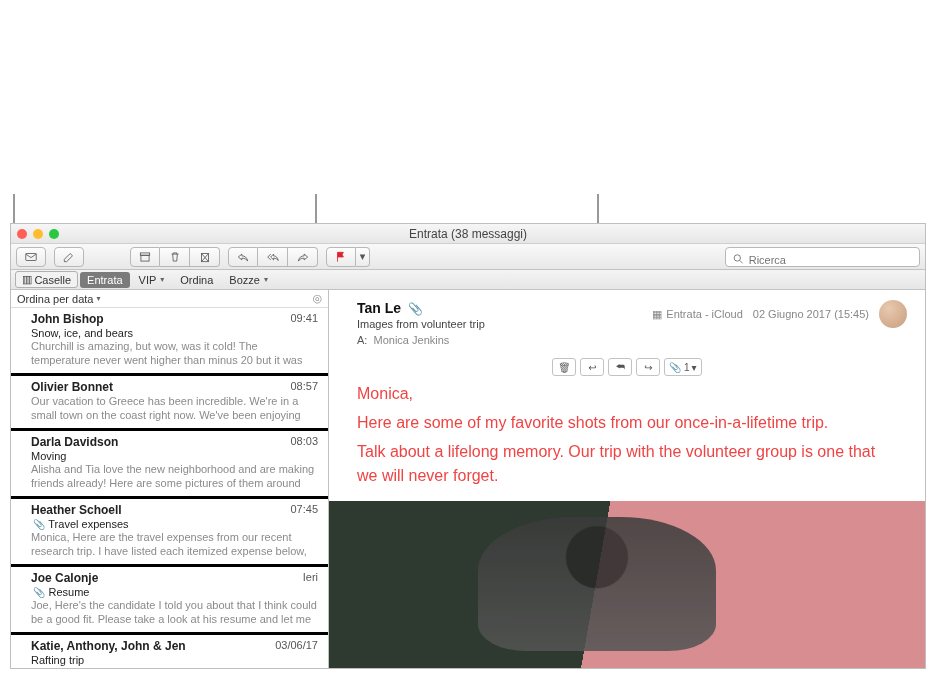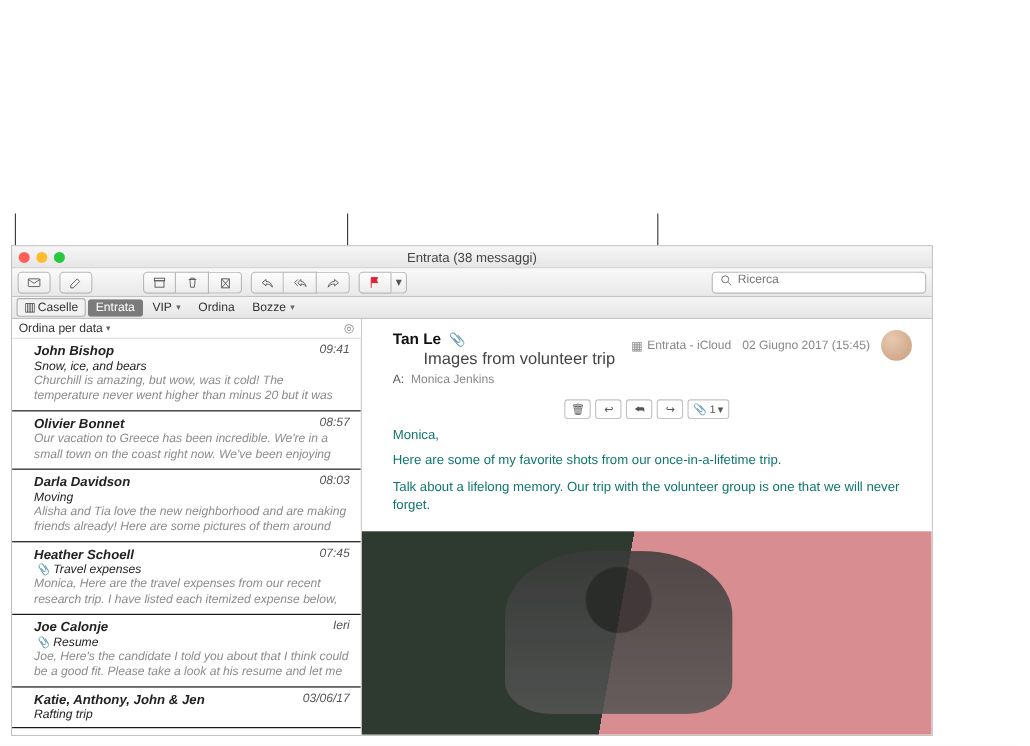--- a/index.html
+++ b/index.html
@@ -1,62 +1,62 @@
 <!DOCTYPE html>
 <html><head>
 <meta charset="utf-8">
 <style>
   * { box-sizing: border-box; margin: 0; padding: 0; }
   body { font-family: -apple-system, "Helvetica Neue", Arial, sans-serif; font-size: 11px; background: #fff; width: 936px; height: 678px; position: relative; }
   .callouts { position: absolute; left: 0; top: 0; width: 100%; height: 100%; pointer-events: none; }
   .callouts line { stroke: #333; stroke-width: 1; }
-  .window { position: absolute; left: 10px; top: 223px; width: 838px; height: 446px; border: 1px solid #bfbfbf; background: #ececec; display: flex; flex-direction: column; }
+  .window { position: absolute; left: 10px; top: 223px; width: 916px; height: 446px; border: 1px solid #bfbfbf; background: #ececec; display: flex; flex-direction: column; }
   .titlebar { height: 20px; background: linear-gradient(#f6f6f6,#e6e6e6); border-bottom: 1px solid #cfcfcf; display: flex; align-items: center; padding: 0 6px; }
   .traffic { display: flex; gap: 6px; }
   .traffic span { width: 10px; height: 10px; border-radius: 50%; }
   .t-red { background: #ff5f57; } .t-yel { background: #ffbd2e; } .t-grn { background: #28c840; }
   .title { position: absolute; left: 0; right: 0; text-align: center; font-size: 12px; color: #444; }
   .toolbar { height: 26px; background: linear-gradient(#f9f9f9,#e8e8e8); border-bottom: 1px solid #c2c2c2; display: flex; align-items: center; padding: 0 5px; gap: 8px; }
   .tbgrp { display: flex; }
   .tbtn { width: 30px; height: 20px; border: 1px solid #b8b8b8; background: linear-gradient(#fdfdfd,#ececec); display: flex; align-items: center; justify-content: center; color: #555; font-size: 11px; }
   .tbtn + .tbtn { border-left: none; }
   .tbtn:first-child { border-radius: 4px 0 0 4px; }
   .tbtn:last-child { border-radius: 0 4px 4px 0; }
   .tbtn.solo { border-radius: 4px; }
-  .search { margin-left: auto; width: 195px; height: 20px; border: 1px solid #b8b8b8; border-radius: 4px; background: #fff; display: flex; align-items: flex-start; padding: 0 6px; gap: 4px; color: #999; }
+  .search { margin-left: auto; width: 195px; height: 20px; border: 1px solid #b8b8b8; border-radius: 4px; background: #fff; display: flex; align-items: flex-end; padding: 0 6px; gap: 4px; color: #999; }
   .search input { border: none; outline: none; font-size: 11px; width: 100%; }
   .filterbar { height: 20px; background: linear-gradient(#f4f4f4,#e6e6e6); border-bottom: 1px solid #c2c2c2; display: flex; align-items: center; padding: 0 4px; gap: 2px; font-size: 11px; }
   .ftab { padding: 1px 6px; border: 1px solid transparent; border-radius: 3px; color: #333; display: flex; align-items: center; gap: 2px; }
   .ftab.box { border-color: #b0b0b0; background: #f2f2f2; }
   .ftab.sel { background: #7b7b7b; color: #fff; }
   .chev::after { content: "▾"; font-size: 8px; color: #666; margin-left: 2px; }
   .body { flex: 1; display: flex; overflow: hidden; background:#fff;}
   .list { width: 318px; border-right: 1px solid #c2c2c2; display: flex; flex-direction: column; overflow: hidden; }
   .sortbar { height: 18px; background: #fff; border-bottom: 1px solid #dcdcdc; display: flex; align-items: center; padding: 0 6px; font-size: 11px; color: #333; }
   .sortbar .r { margin-left: auto; color: #888; font-size: 11px; }
   .msgs { flex: 1; overflow: hidden; }
-  .msg { padding: 4px 10px 5px 20px; border-bottom: 1px solid #000000; position: relative; color: #222; font-style: italic; }
+  .msg { padding: 4px 10px 5px 20px; border-bottom: 3px solid #000000; position: relative; color: #222; }
   .msg .row1 { display: flex; }
   .msg .from { font-weight: 600; font-size: 12px; }
   .msg .time { margin-left: auto; font-size: 11px; color: #555; }
   .msg .subj { font-size: 11px; color: #222; margin-top: 1px; }
   .msg .prev { font-size: 11px; color: #8b8b8b; line-height: 1.25; margin-top: 1px; max-height: 28px; overflow: hidden; }
   .clip-mini { font-size: 10px; color: #8b8b8b; margin-left: 2px; }
   .content { flex: 1; display: flex; flex-direction: column; background: #fff; min-width:0;}
   .chdr { padding: 10px 18px 6px 28px; position: relative; }
   .chdr .from { font-weight: 600; font-size: 14px; color: #111; }
   .chdr .clip { color:#888; font-size:12px; margin-left:4px;}
   .chdr .meta { position: absolute; right: 18px; top: 10px; font-size: 11px; color: #888; display: flex; align-items: center; gap: 10px; }
   .avatar { width: 28px; height: 28px; border-radius: 50%; background: radial-gradient(circle at 35% 30%, #e8c9b0, #c89d7d); }
-  .chdr .subj2 { font-size: 15px; color: #444; margin-top: 2px; margin-left: 28px; }
+  .chdr .subj2 { font-size: 11px; color: #444; margin-top: 2px; }
   .chdr .to { font-size: 11px; color: #888; margin-top: 4px; }
   .chdr .to b { color:#555; font-weight:400;}
   .minibar { display: flex; justify-content: center; gap:4px; margin: 6px 0 4px; }
   .mbtn { height: 18px; min-width: 24px; border: 1px solid #c2c2c2; border-radius: 3px; background: #fff; display:flex; align-items:center; justify-content:center; font-size:10px; color:#555; padding: 0 4px; gap:2px;}
-  .mbody { padding: 2px 28px 8px 28px; font-size: 12px; color: #0f766e; line-height: 1.45; }
+  .mbody { padding: 2px 28px 8px 28px; font-size: 16px; color: #ef4444; line-height: 1.45; }
   .mbody p { margin-bottom: 6px; }
   .photo { flex:1; background: linear-gradient(100deg,#2e3a2f 0 45%, #d88e90 45% 100%); position:relative; }
   .photo::before{content:"";position:absolute;left:25%;top:10%;width:40%;height:80%;background:radial-gradient(circle at 50% 30%, #2a2a2a 0 20%, transparent 21%), linear-gradient(#3b3b3b,#555);border-radius:40% 40% 20% 20%;opacity:.85;}
   svg.ic{width:14px;height:14px;stroke:#555;fill:none;stroke-width:1.4;}
 </style>
 </head>
 <body>
 
 <svg class="callouts" width="936" height="678">
   <line x1="14" y1="194" x2="14" y2="243"></line>

